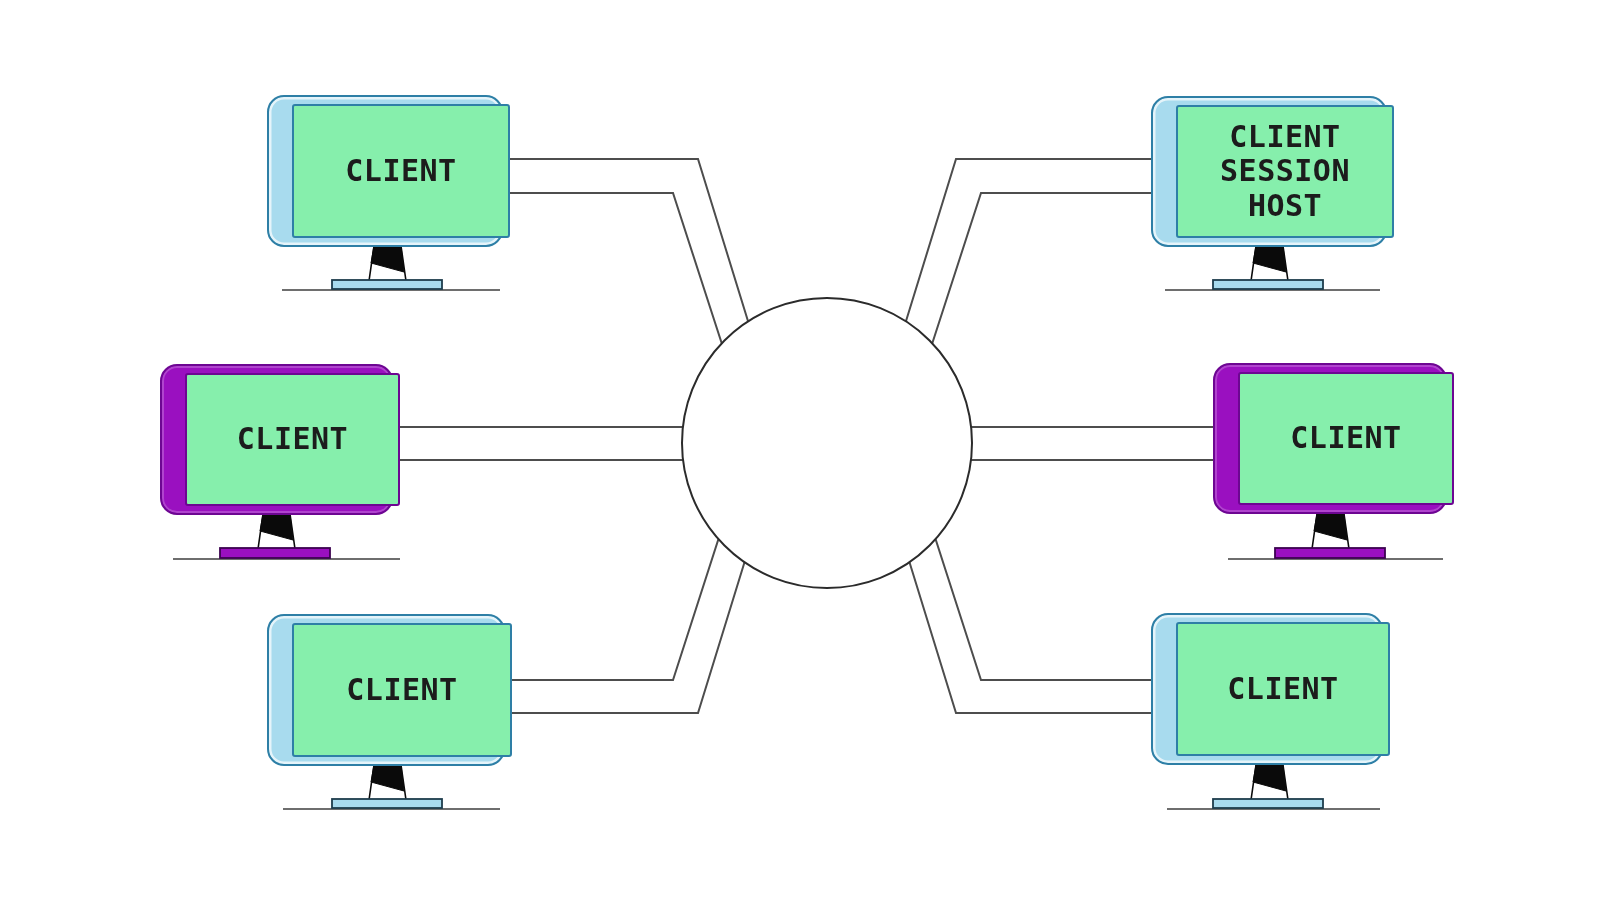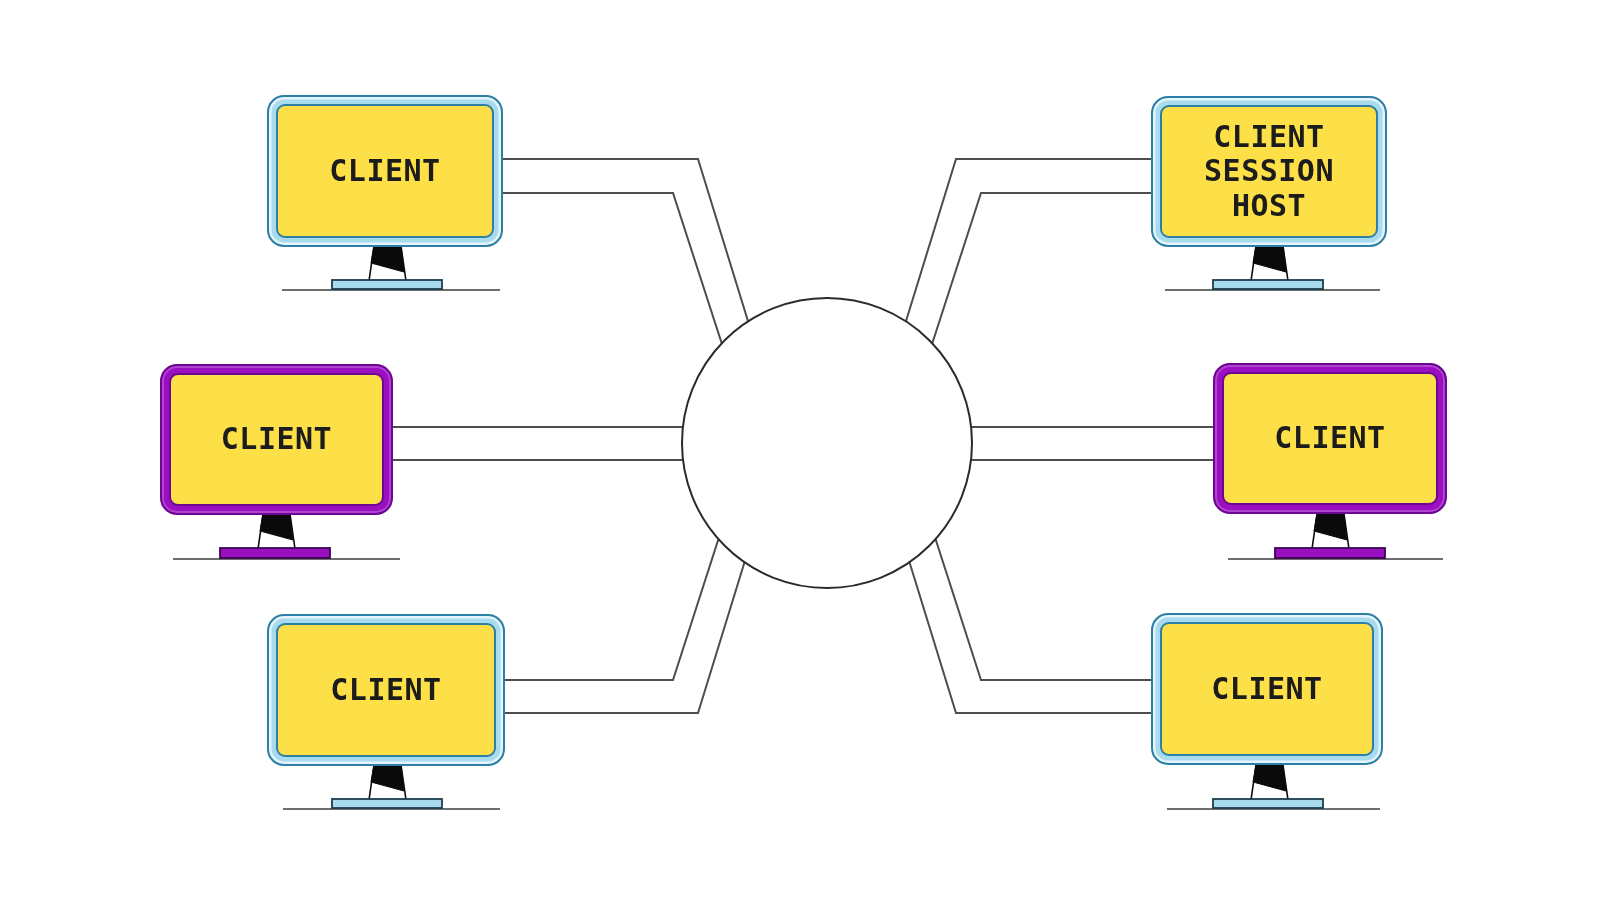--- a/index.html
+++ b/index.html
@@ -72,25 +72,26 @@
   }
   .monitor.purple {
     background: var(--client_purple, #9a10c0);
     border: 2px solid var(--purple_edge, #6d0692);
     box-shadow: inset 0 0 0 2px rgba(255,255,255,0.22);
   }
   .screen {
     width: 100%;
     height: 100%;
     box-sizing: border-box;
-    background: #fde047;
-    border-radius: 9px;
+    background: #86efac;
+    border-radius: 3px;
     display: flex;
     align-items: center;
     justify-content: center;
+    margin-left: 16px;
   }
   .monitor.blue .screen { border: 2px solid var(--blue_edge, #2e7fa6); }
   .monitor.purple .screen { border: 2px solid var(--purple_edge, #6d0692); }
   .label {
     font-family: "DejaVu Sans Mono", monospace;
     font-size: 30px;
     font-weight: 700;
     line-height: 1.15;
     color: var(--text, #1c1c1c);
     text-align: center;

